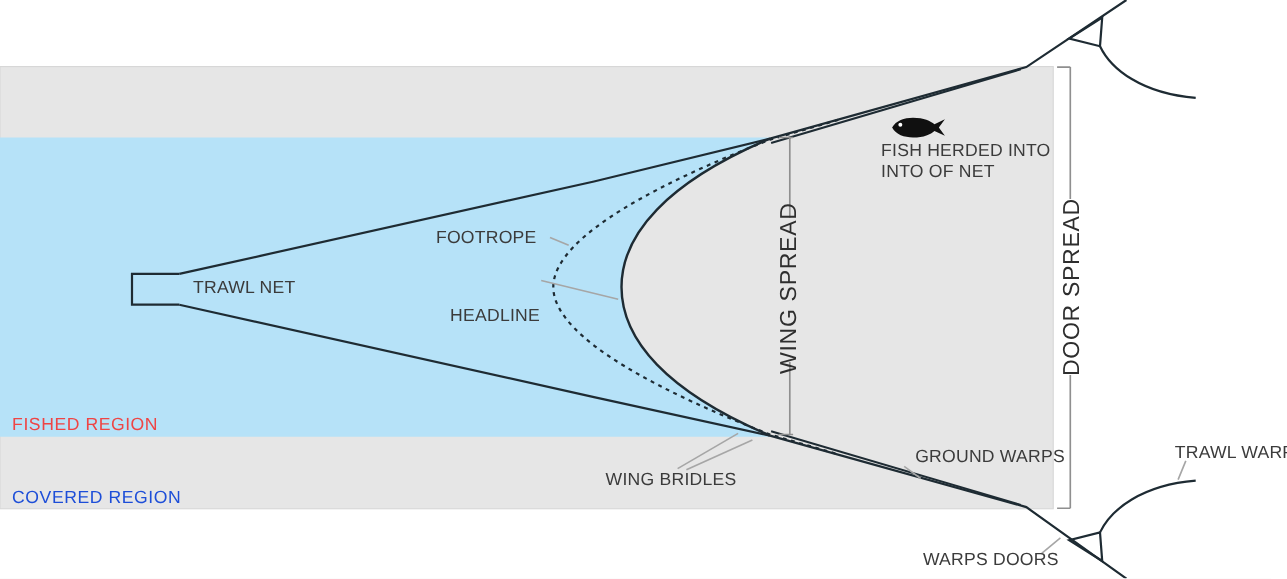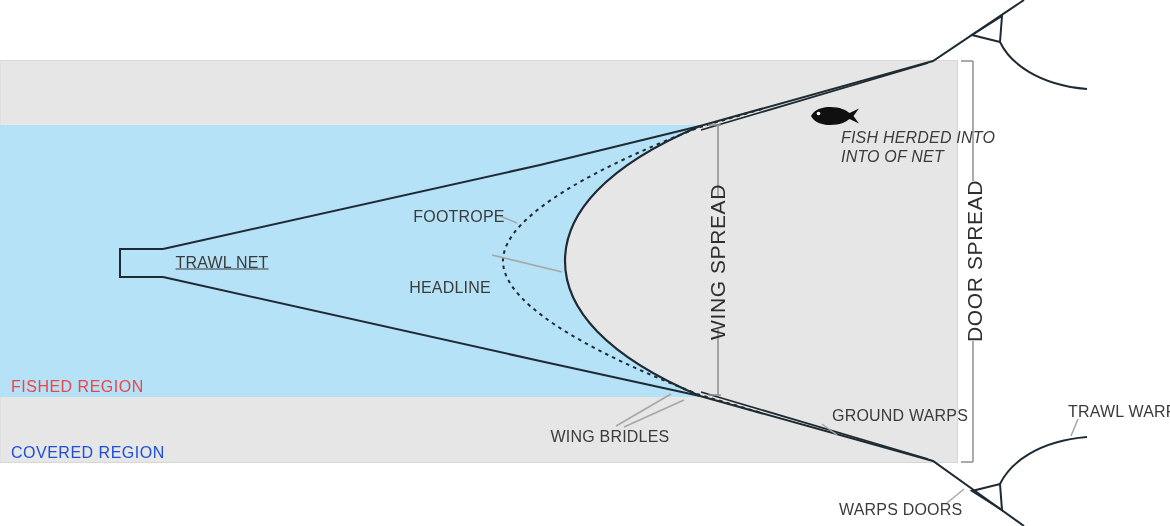--- a/index.html
+++ b/index.html
@@ -73,31 +73,31 @@
     <path d="M947,503 L964,489" stroke="#a6a6a6" stroke-width="1.5"></path>
 
     <g>
       <path d="M811,116 C814.5,109.5 822,107 830,107 C840,107 846,110 849.5,113
                L859,108.5 L853.5,116 L859,123.5 L849.5,119
                C846,122 840,125 830,125 C822,125 814.5,122.5 811,116 Z" fill="#101010"></path>
       <circle cx="818.5" cy="113.5" r="1.8" fill="#ffffff"></circle>
     </g>
   </svg>
 
-  <div class="lbl center" style="left:222px;top:262px;text-decoration:underline;">TRAWL NET</div>
+  <div class="lbl center" style="left:222px;top:262px;">TRAWL NET</div>
 
-  <div class="lbl center" style="left:459px;top:216px;">FOOTROPE</div>
+  <div class="lbl center" style="left:442px;top:216px;">FOOTROPE</div>
 
   <div class="lbl center" style="left:450px;top:255px;margin-top:32px;">HEADLINE</div>
 
   <div class="lbl rot" style="left:717px;top:262px;">WING SPREAD</div>
 
   <div class="lbl rot" style="left:974px;top:261px;">DOOR SPREAD</div>
 
-  <div class="lbl" style="left:841px;top:128px;font-style:italic;">
+  <div class="lbl" style="left:801px;top:128px;">
     <div>FISH HERDED INTO</div>
     <div>INTO OF NET</div>
   </div>
 
   <div class="lbl" style="left:832px;top:406px;">GROUND WARPS</div>
 
   <div class="lbl center" style="left:610px;top:436px;">WING BRIDLES</div>
 
   <div class="lbl" style="left:1068px;top:402px;">TRAWL WARPS</div>
 

